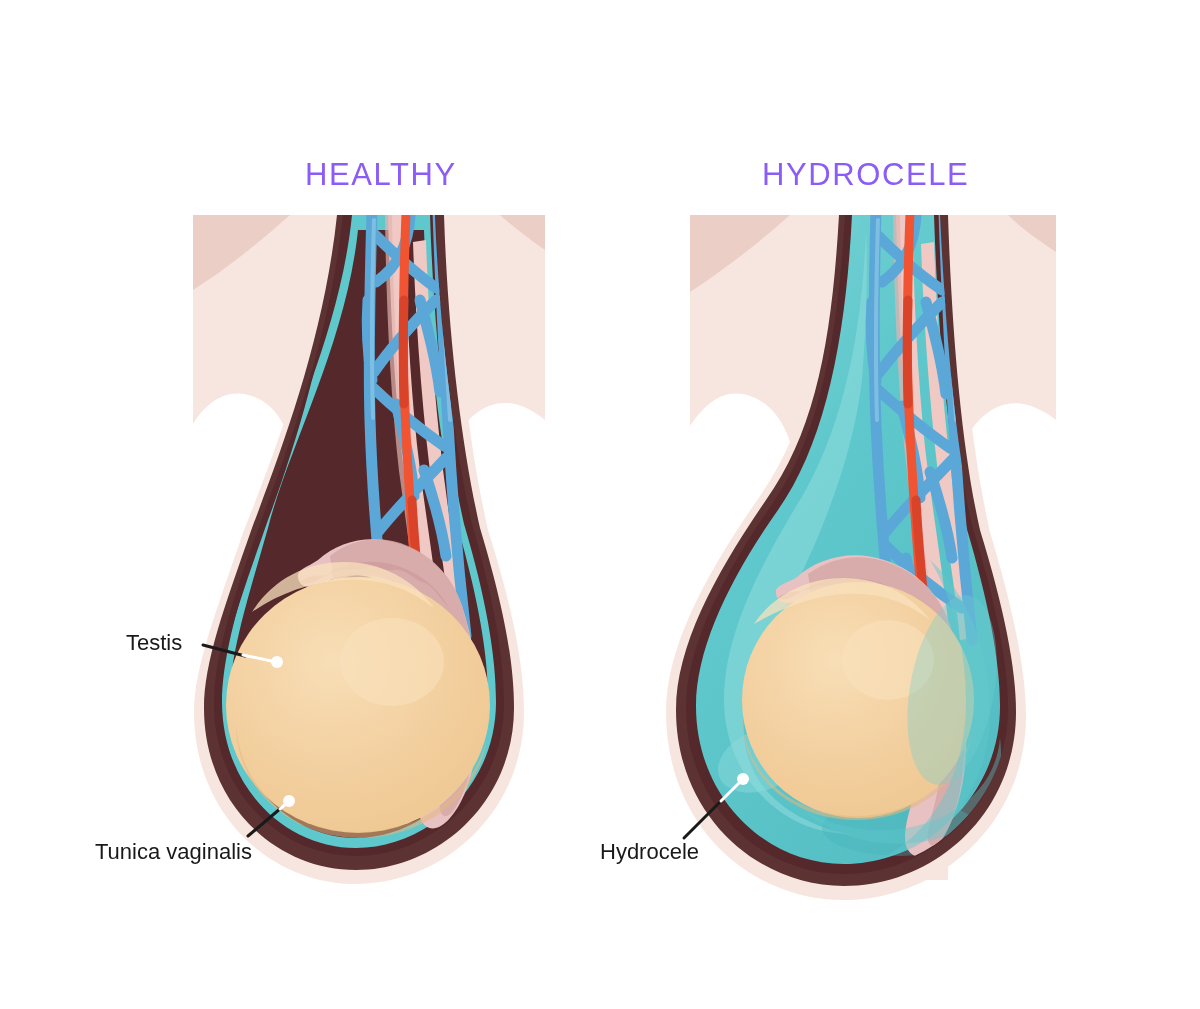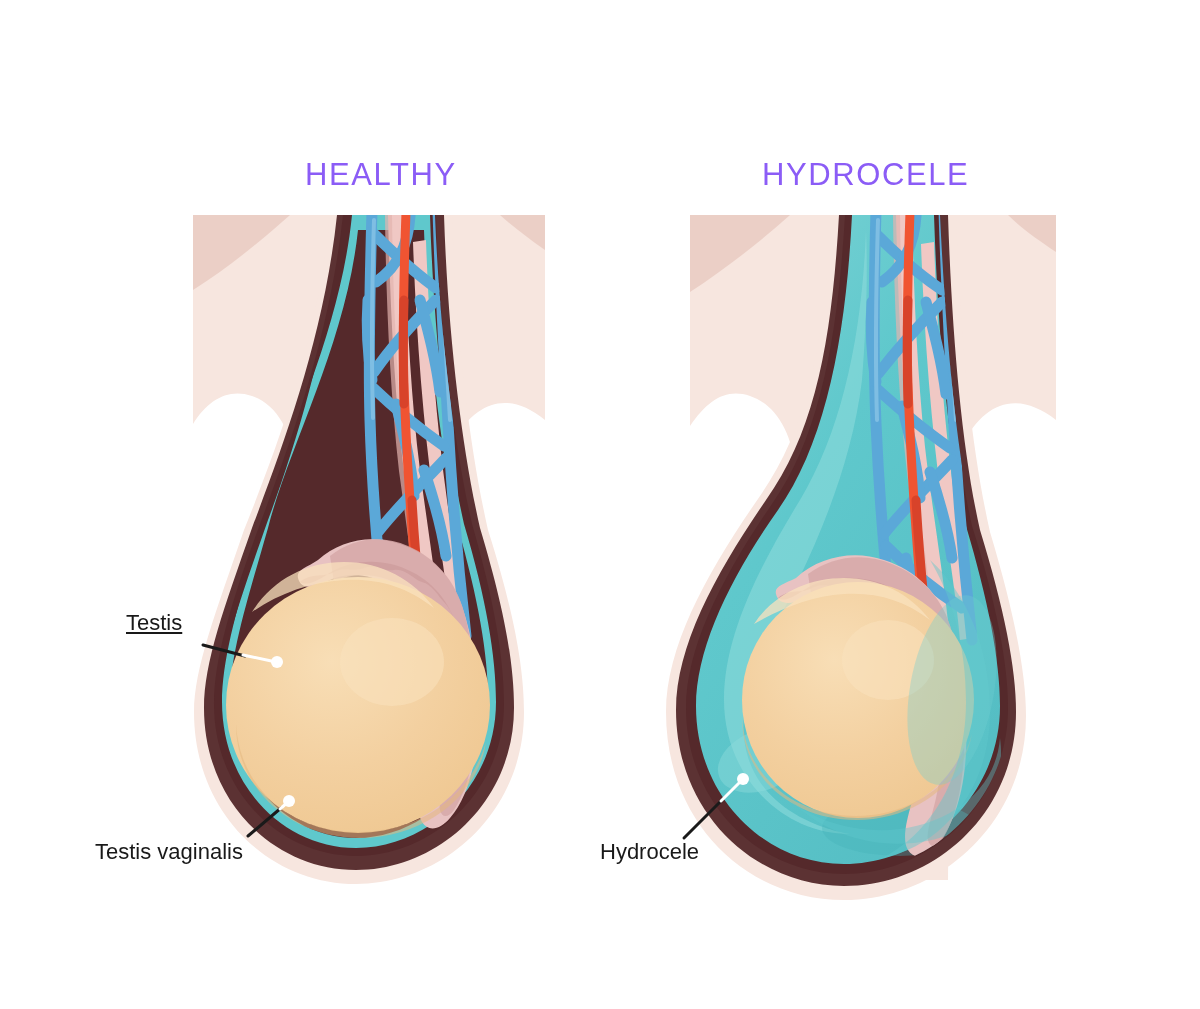--- a/index.html
+++ b/index.html
@@ -34,21 +34,21 @@
   #title-hydrocele{ left: 762px; top: 157px; }
 
   .callout-label {
     position: absolute;
     font-family: "Liberation Sans", sans-serif;
     font-size: 22px;
     font-weight: 400;
     color: #191919;
     white-space: nowrap;
   }
-  #label-testis          { left: 126px; top: 610px; text-decoration: underline; }
+  #label-testis          { left: 126px; top: 630px; }
   #label-tunica-vaginalis{ left: 95px;  top: 839px; }
   #label-hydrocele       { left: 600px; top: 839px; }
 
   svg { display: block; }
   .svg-layer {
     position: absolute;
     left: 0; top: 0;
     width: 1200px;
     height: 1009px;
     pointer-events: none;
@@ -448,17 +448,17 @@
       </g>
     </g>
   </svg>
 
   <div class="panel-title" id="title-healthy">HEALTHY</div>
 
   <div class="panel-title" id="title-hydrocele">HYDROCELE</div>
 
   <div class="callout-label" id="label-testis">Testis</div>
 
-  <div class="callout-label" id="label-tunica-vaginalis">Testis vaginalis</div>
+  <div class="callout-label" id="label-tunica-vaginalis">Tunica vaginalis</div>
 
   <div class="callout-label" id="label-hydrocele">Hydrocele</div>
 
 </div>
 
 </body></html>

